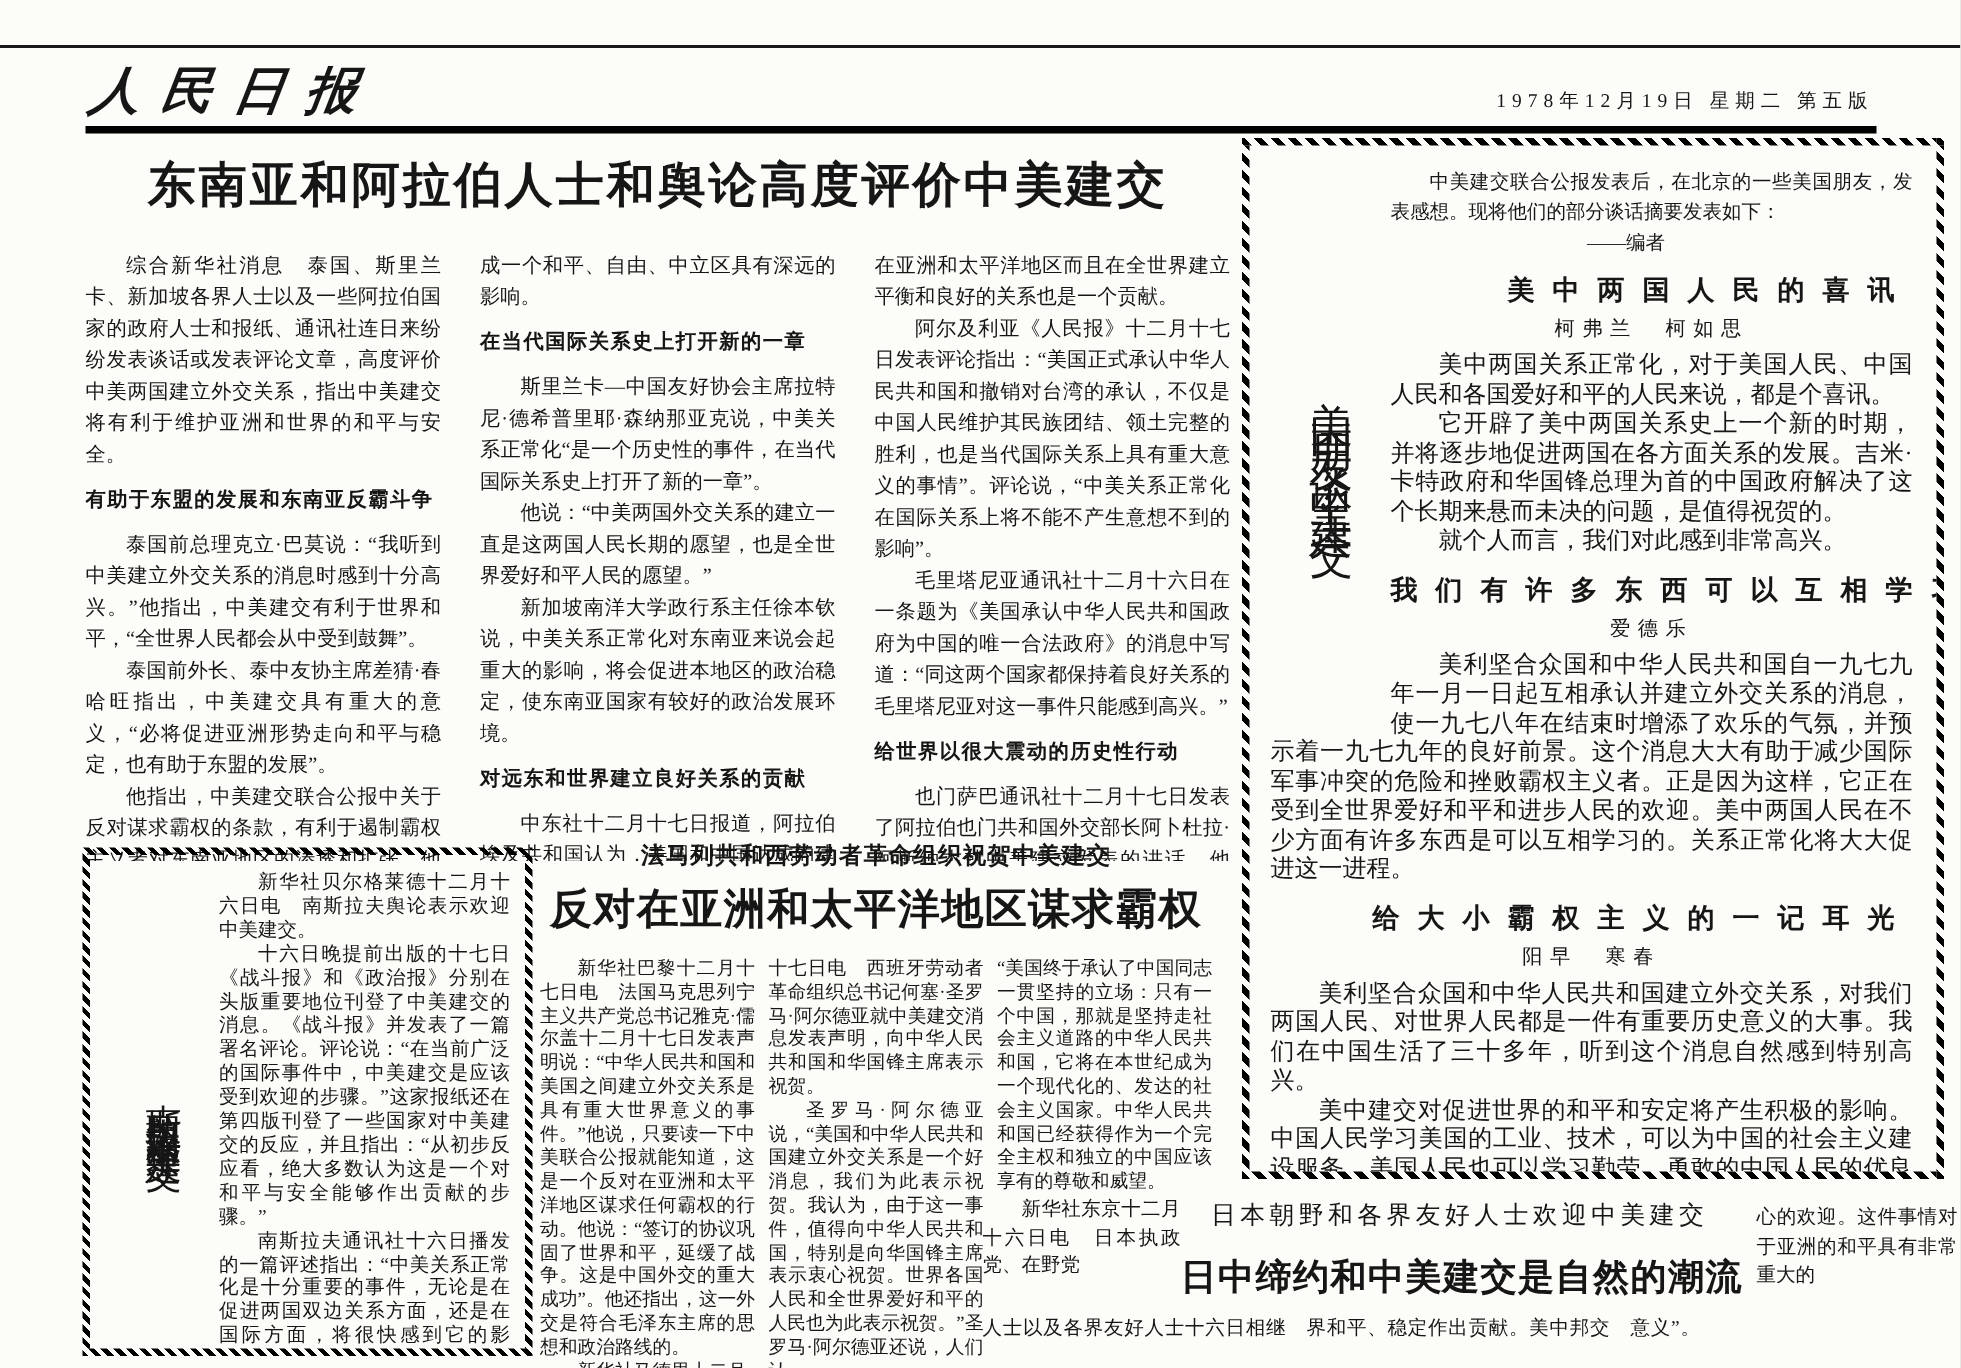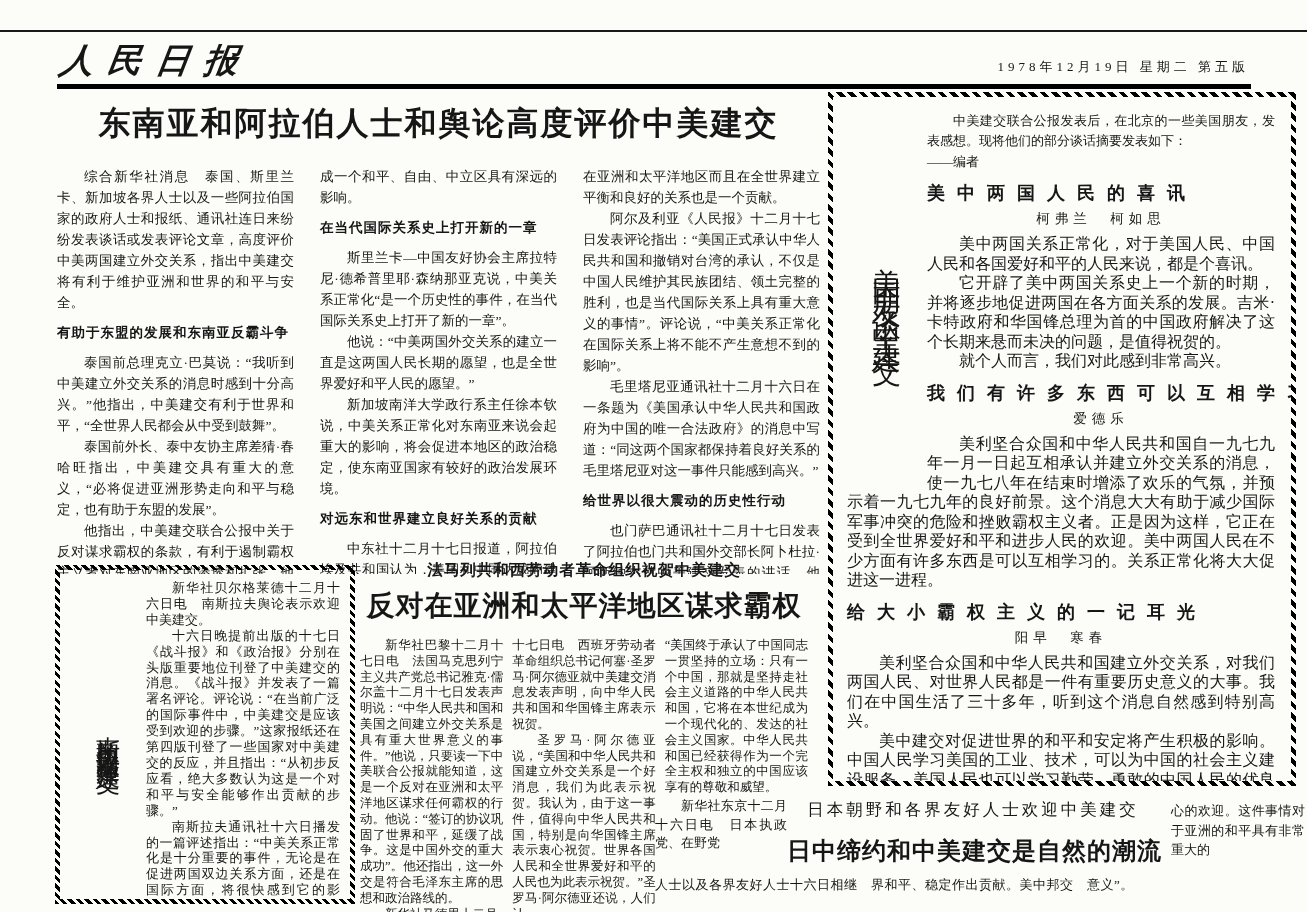--- a/index.html
+++ b/index.html
@@ -38,23 +38,23 @@
     border:5px solid transparent;
     border-image:repeating-linear-gradient(45deg,#000 0 4px,transparent 4px 8px) 5;
     padding:10px 16px 8px 14px; overflow:hidden;
   }
   .us-vtitle {
     float:left; width:80px; height:372px; display:flex; align-items:center; justify-content:center;
     writing-mode:vertical-rl; text-orientation:upright;
     font-size:29px; letter-spacing:11px; font-weight:500;
   }
   .ed-note { font-size:13px; line-height:20px; text-indent:2em; text-align:justify; padding-top:4px; }
-  .ed-sig { font-size:13px; text-align:left; padding-right:34px; margin:2px 0 4px; }
+  .ed-sig { font-size:13px; text-align:center; padding-right:34px; margin:2px 0 4px; }
   .sec-h1 {
-    text-align:left; font-weight:bold; font-size:18px; letter-spacing:12px; margin:10px 0 5px;
+    text-align:right; font-weight:bold; font-size:18px; letter-spacing:12px; margin:10px 0 5px;
     font-family:"Liberation Sans","DejaVu Sans",sans-serif; white-space:nowrap;
   }
   .sec-by { text-align:center; font-size:13.5px; letter-spacing:5px; margin-bottom:6px; }
   .sec-paras p.p { font-size:16px; line-height:19.5px; text-indent:2em; text-align:justify; }
 
   
   .yu-box {
     position:absolute; left:55px; top:565px; width:300px; height:339px;
     border:5px solid transparent;
     border-image:repeating-linear-gradient(45deg,#000 0 3px,transparent 3px 6px) 5;

